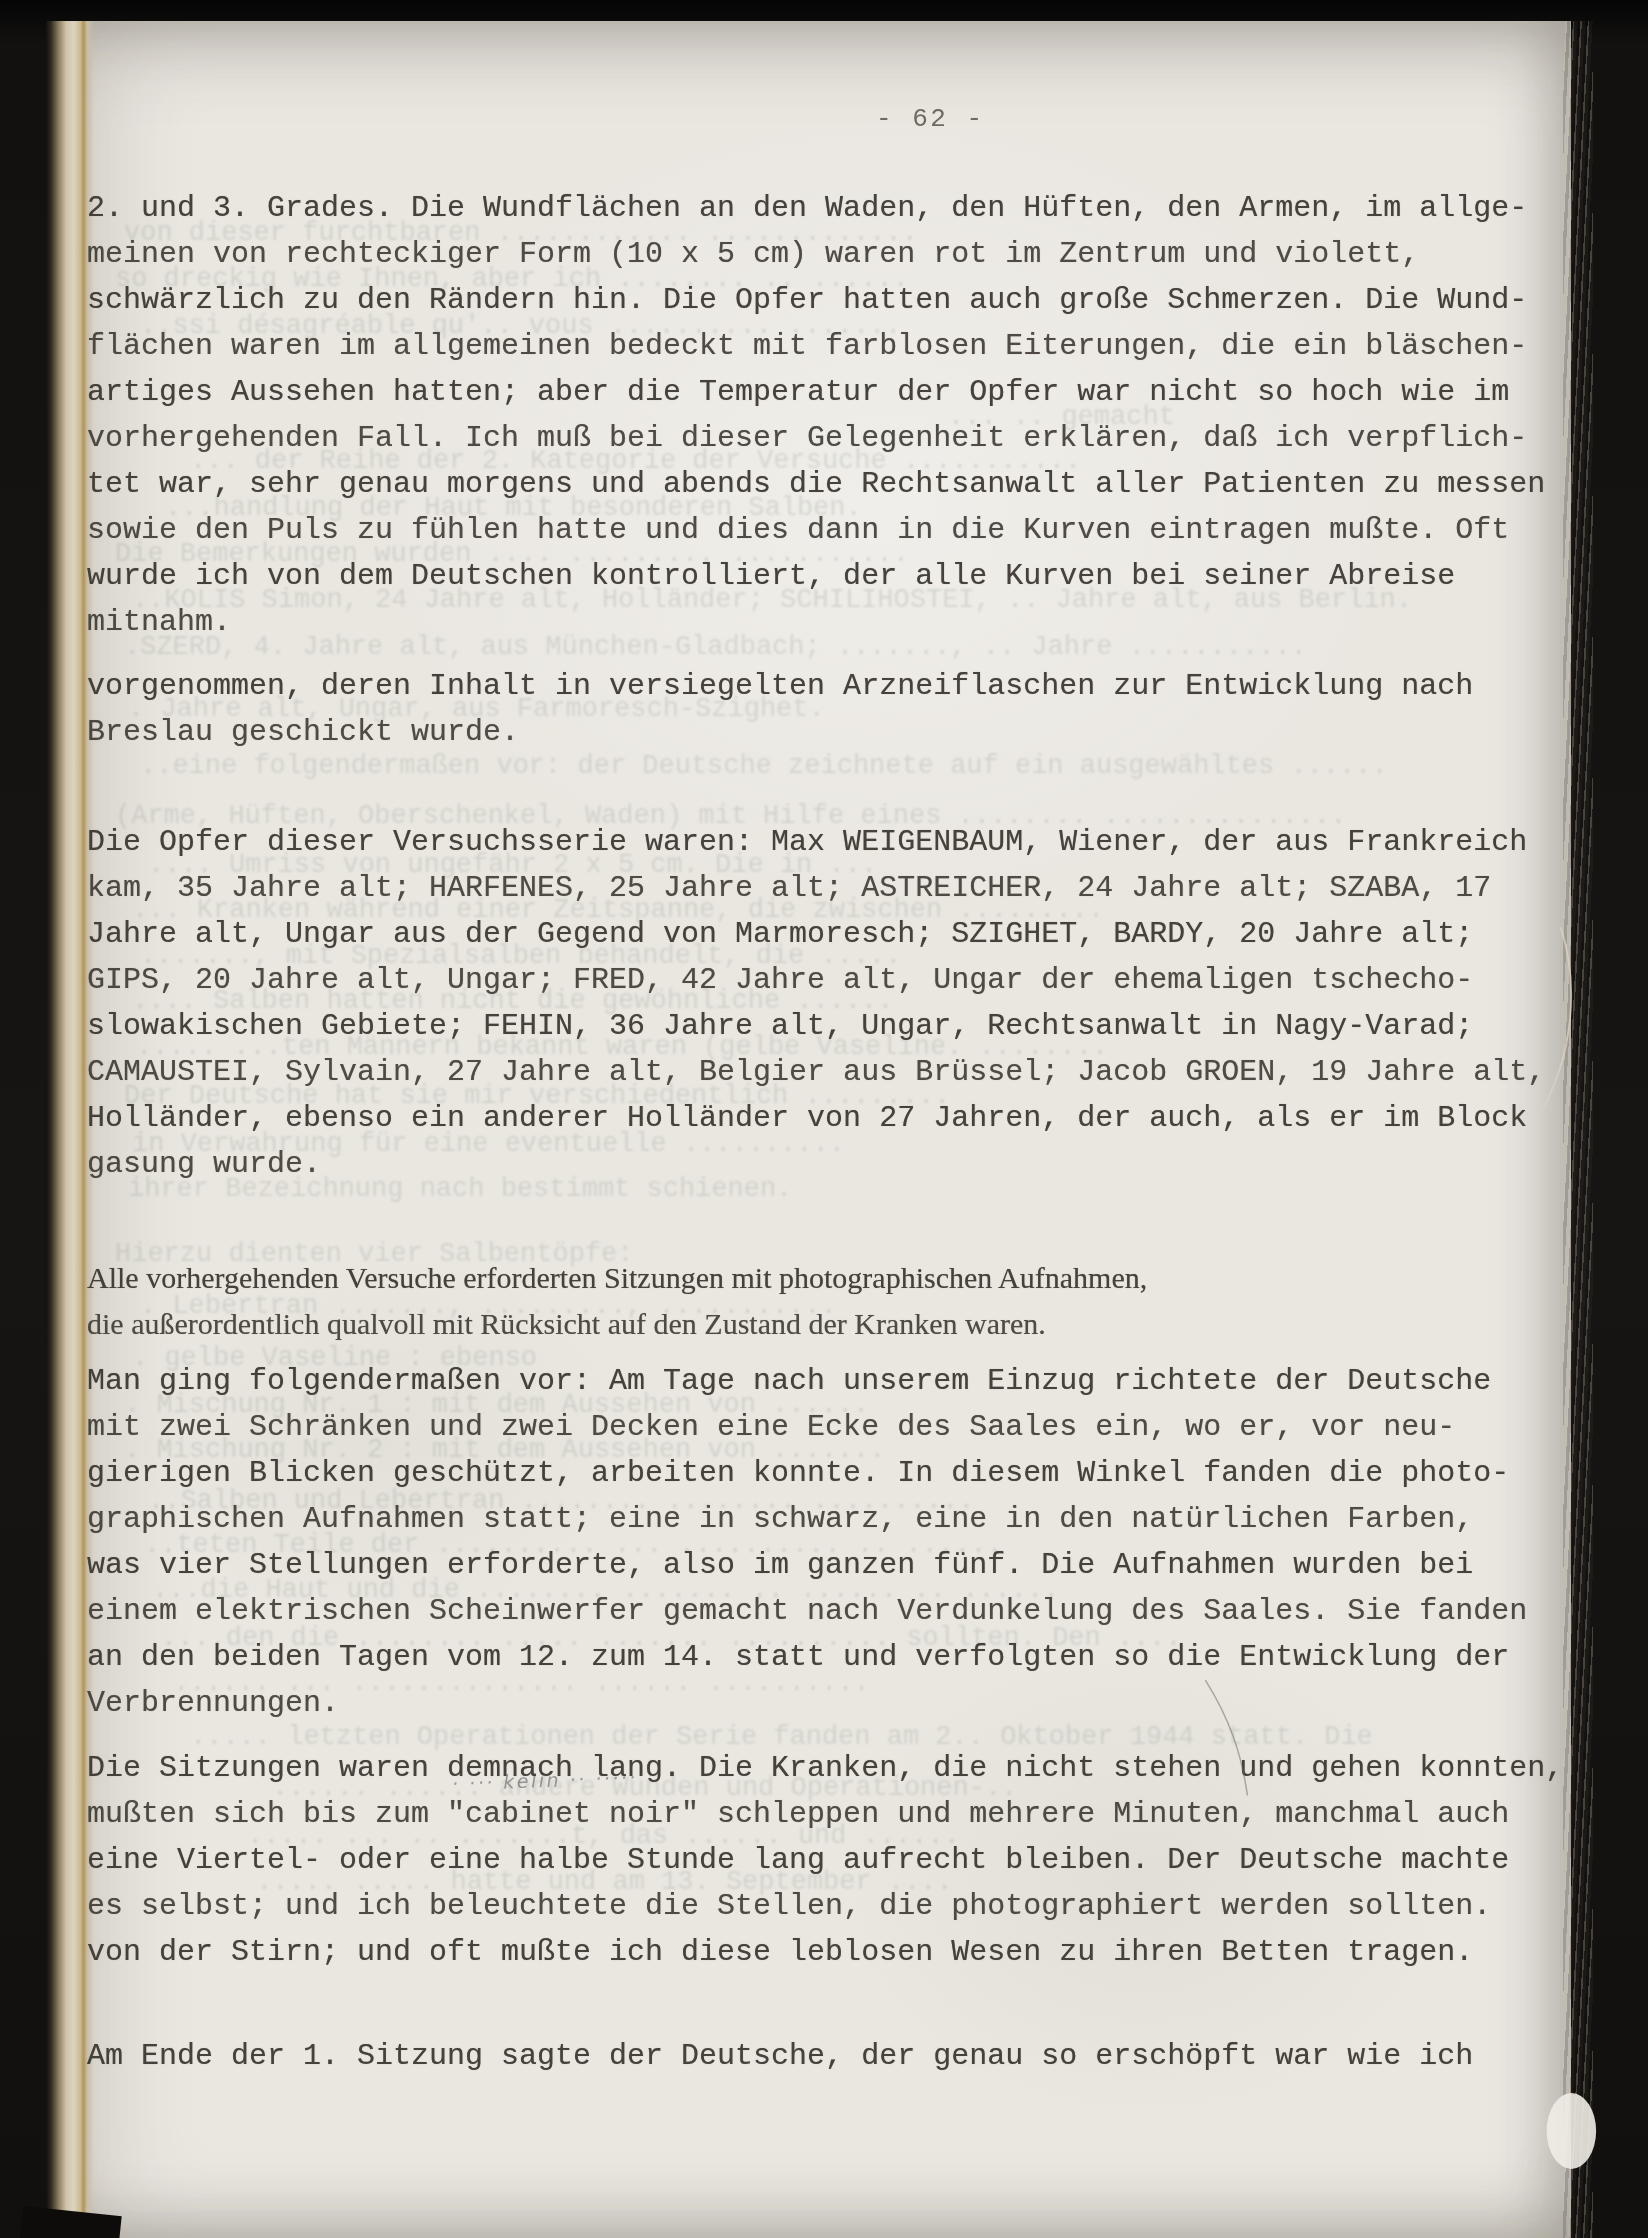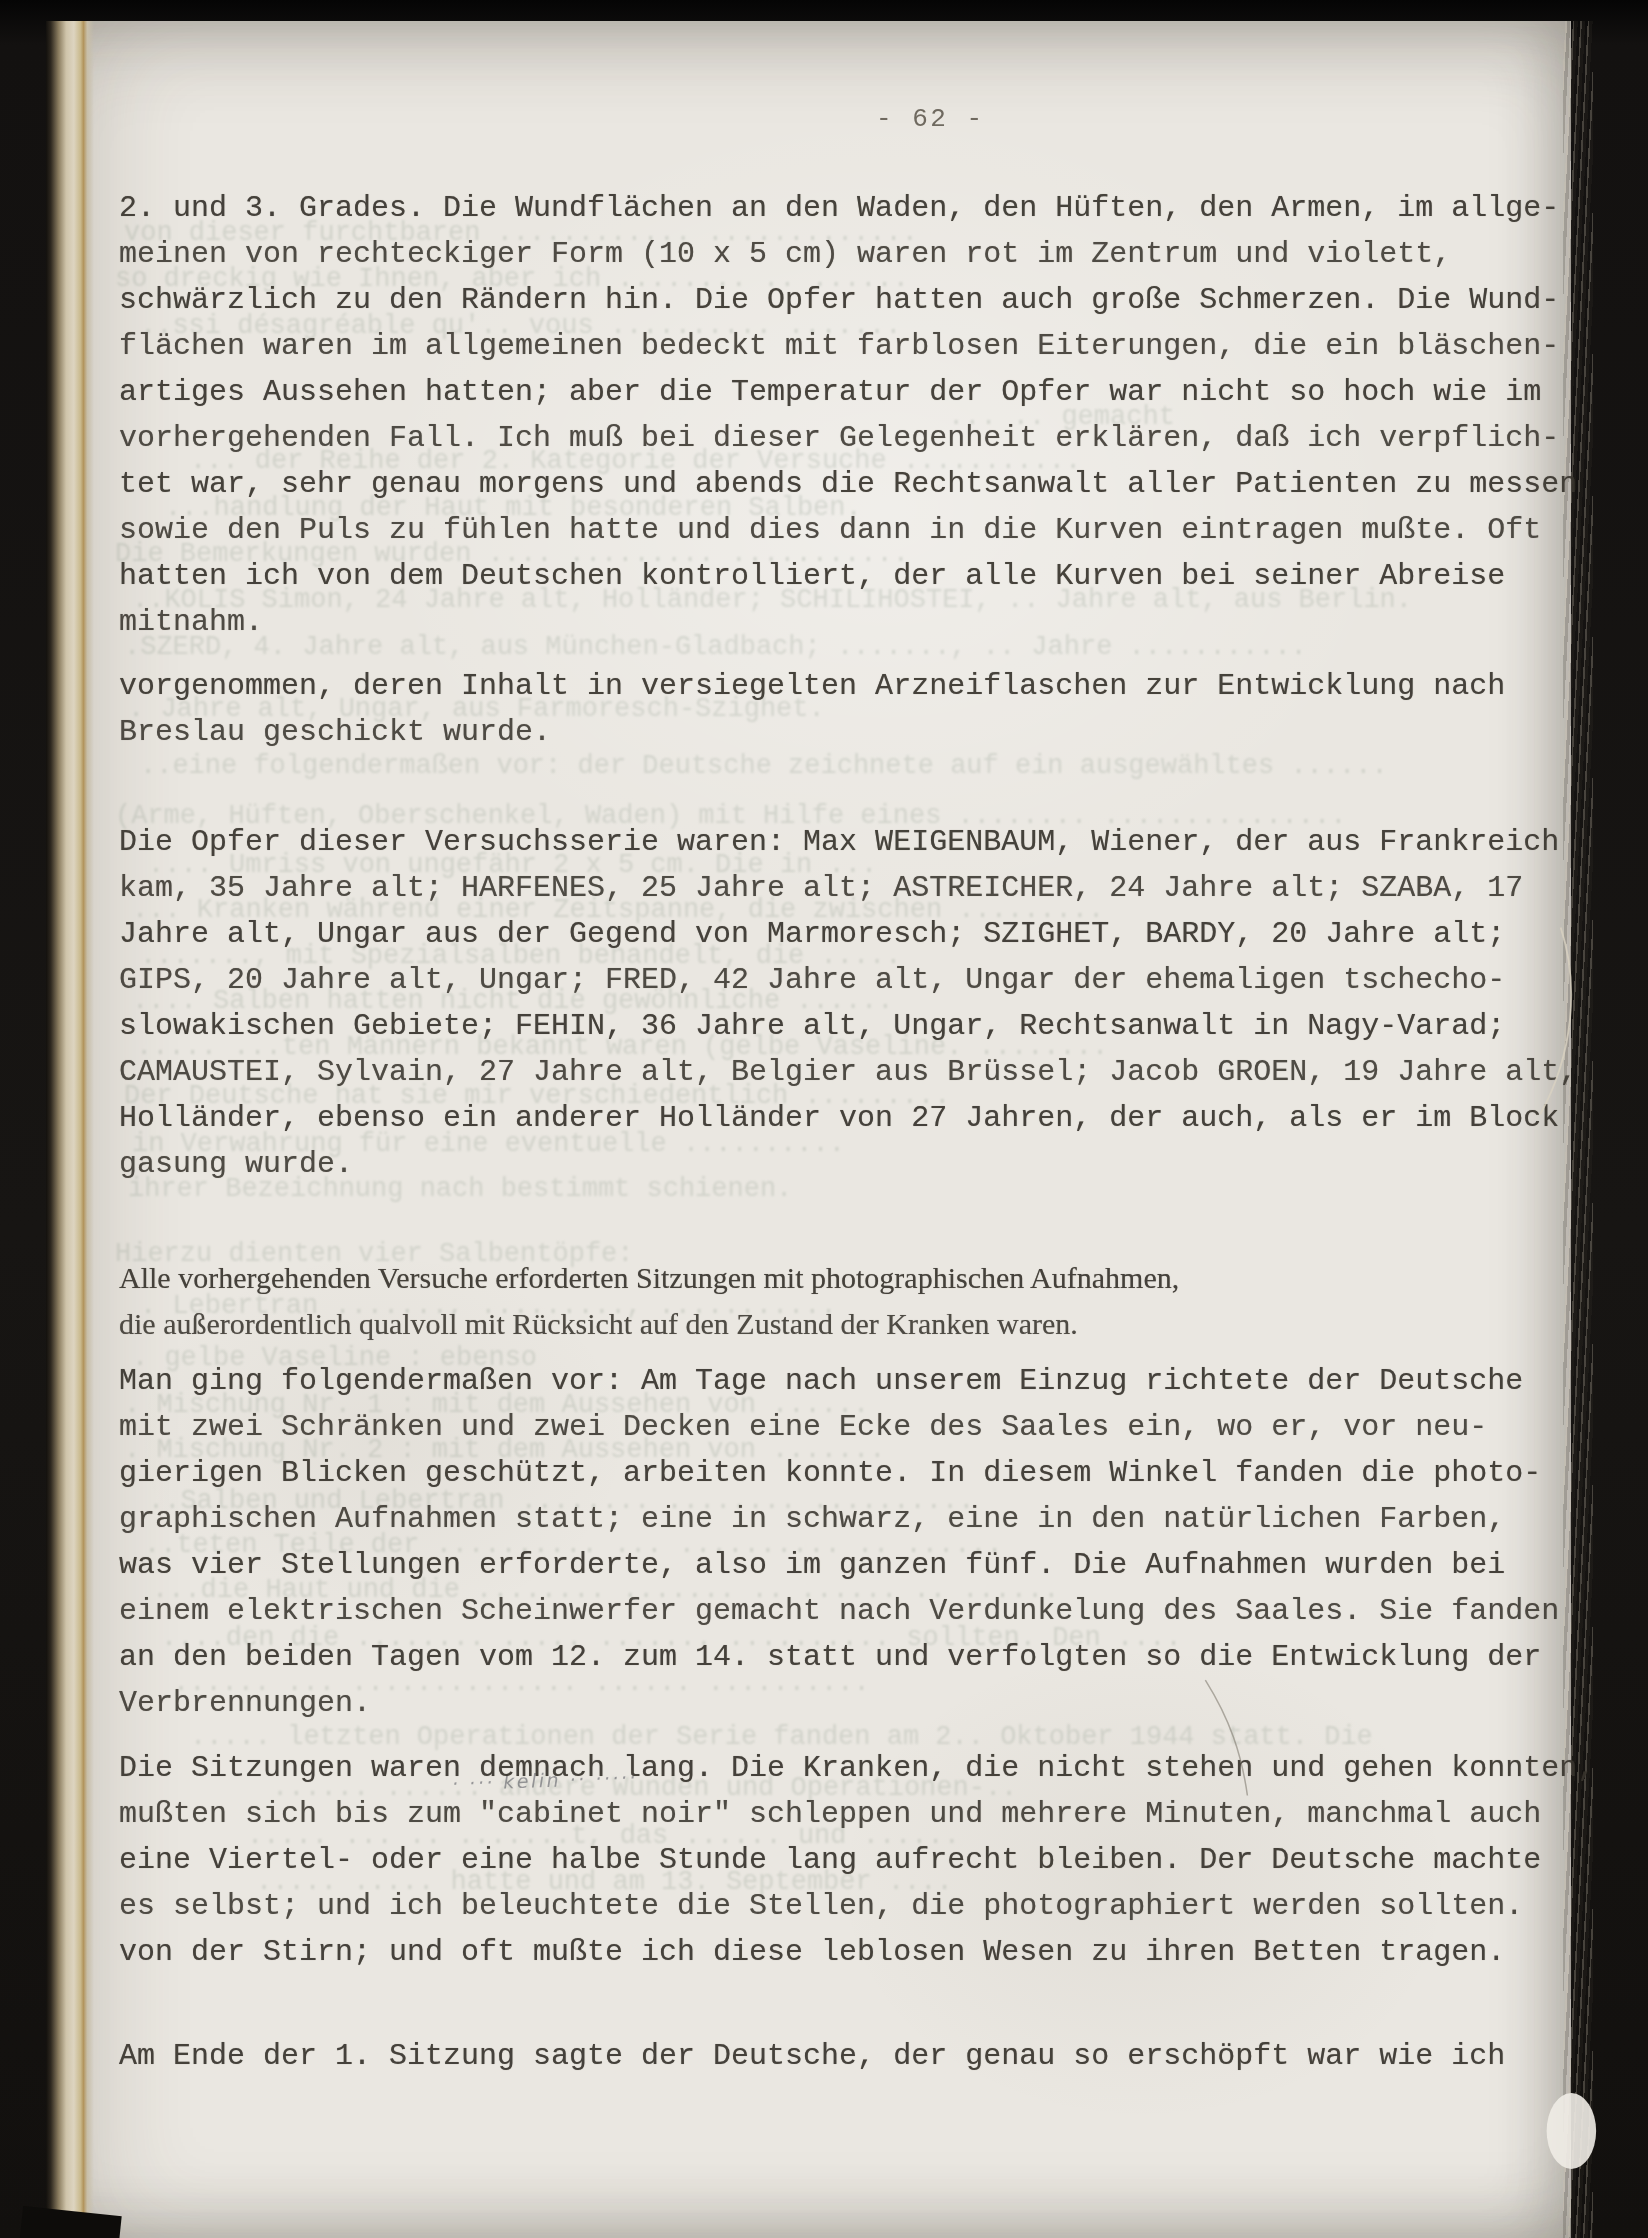--- a/index.html
+++ b/index.html
@@ -32,21 +32,21 @@
     background:repeating-linear-gradient(93deg,
       rgba(235,230,220,0) 0 2.5px,
       rgba(205,195,176,0.50) 2.5px 4.1px,
       rgba(55,50,42,0.40) 4.1px 7.4px);
   }
   .corner-bl{
     position:absolute;left:21.4px;top:2211px;width:99px;height:38px;
     background:#0d0c0a;transform:rotate(6deg);
   }
   .typed-layer{position:absolute;left:0;top:0;width:1649px;height:2239px;}
-  .typed-paragraph{position:absolute;left:87px;width:1484px;padding-left:32px;}
+  .typed-paragraph{position:absolute;left:87px;width:1484px;}
   .typed-line{
     font-size:30px;line-height:46px;white-space:pre;color:#38342d;
     text-shadow:0 0 0.8px rgba(56,52,45,0.55);opacity:.92;
   }
   .typed-line:nth-child(even){opacity:.87;}
   .page-number{
     position:absolute;left:876px;top:96px;font-size:26px;line-height:46px;
     color:#4d473c;opacity:.78;letter-spacing:2.5px;white-space:pre;
   }
   .annotation{
@@ -113,21 +113,21 @@
     <div class="annotation">· ··· kelin ·· ·····</div>
   <div class="typed-paragraph" style="top: 185px;">
         <div class="typed-line">2. und 3. Grades. Die Wundflächen an den Waden, den Hüften, den Armen, im allge-</div>
         <div class="typed-line">meinen von rechteckiger Form (10 x 5 cm) waren rot im Zentrum und violett,</div>
         <div class="typed-line">schwärzlich zu den Rändern hin. Die Opfer hatten auch große Schmerzen. Die Wund-</div>
         <div class="typed-line">flächen waren im allgemeinen bedeckt mit farblosen Eiterungen, die ein bläschen-</div>
         <div class="typed-line">artiges Aussehen hatten; aber die Temperatur der Opfer war nicht so hoch wie im</div>
         <div class="typed-line">vorhergehenden Fall. Ich muß bei dieser Gelegenheit erklären, daß ich verpflich-</div>
         <div class="typed-line">tet war, sehr genau morgens und abends die Rechtsanwalt aller Patienten zu messen</div>
         <div class="typed-line">sowie den Puls zu fühlen hatte und dies dann in die Kurven eintragen mußte. Oft</div>
-        <div class="typed-line">hatten ich von dem Deutschen kontrolliert, der alle Kurven bei seiner Abreise</div>
+        <div class="typed-line">wurde ich von dem Deutschen kontrolliert, der alle Kurven bei seiner Abreise</div>
         <div class="typed-line">mitnahm.</div>
       </div>
       <div class="typed-paragraph" style="top: 663px;">
         <div class="typed-line">vorgenommen, deren Inhalt in versiegelten Arzneiflaschen zur Entwicklung nach</div>
         <div class="typed-line">Breslau geschickt wurde.</div>
       </div>
       <div class="typed-paragraph" style="top: 819px;">
         <div class="typed-line">Die Opfer dieser Versuchsserie waren: Max WEIGENBAUM, Wiener, der aus Frankreich</div>
         <div class="typed-line">kam, 35 Jahre alt; HARFENES, 25 Jahre alt; ASTREICHER, 24 Jahre alt; SZABA, 17</div>
         <div class="typed-line">Jahre alt, Ungar aus der Gegend von Marmoresch; SZIGHET, BARDY, 20 Jahre alt;</div>

